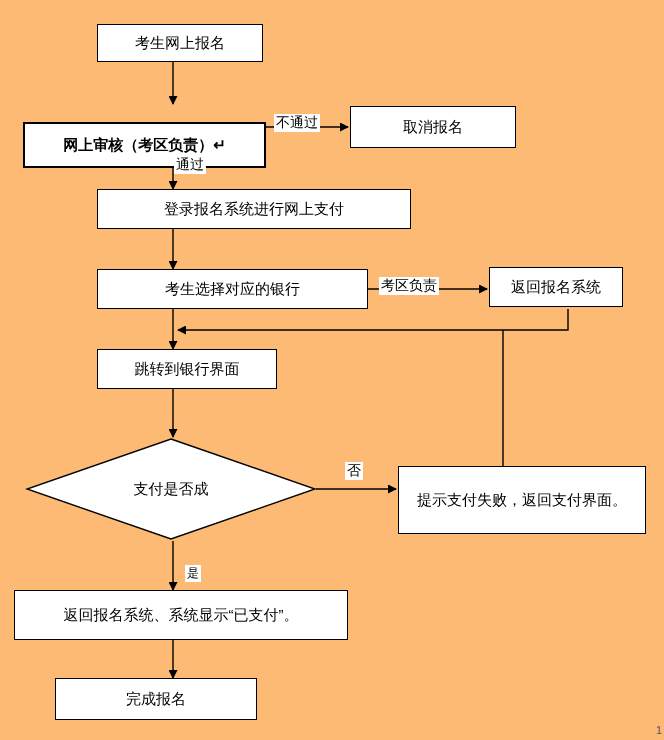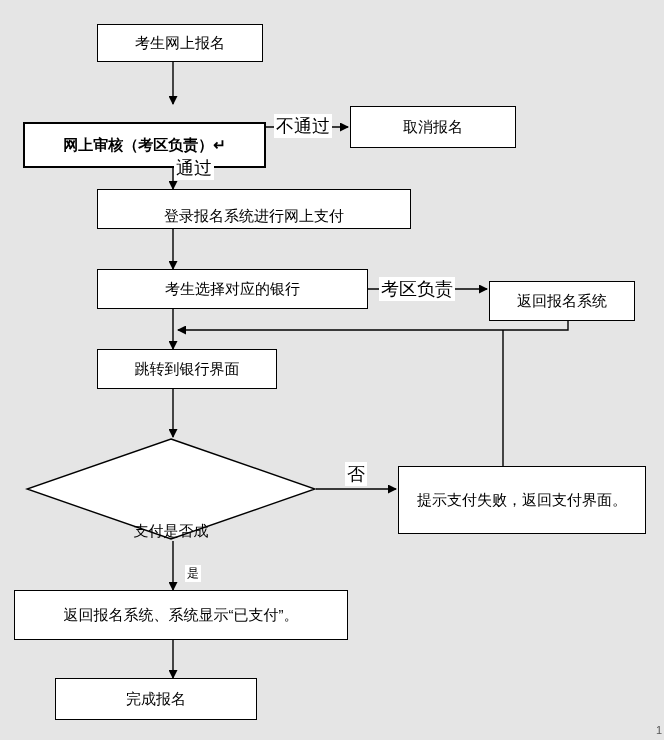--- a/index.html
+++ b/index.html
@@ -7,21 +7,21 @@
     padding: 0;
     background: #ffffff;
   }
   body {
     font-family: "Liberation Sans", sans-serif;
   }
   #canvas {
     position: relative;
     width: 664px;
     height: 740px;
-    background: #e5e5e5;
+    background: #fdba74;
     overflow: hidden;
   }
   .node {
     position: absolute;
     box-sizing: border-box;
     border: 1px solid #000000;
     background: #ffffff;
     display: flex;
     align-items: center;
     justify-content: center;
@@ -41,29 +41,29 @@
   .diamond-wrap svg {
     display: block;
   }
   .diamond-label {
     position: absolute;
     left: 0;
     top: 0;
     width: 100%;
     height: 100%;
     display: flex;
-    align-items: flex-end;
+    align-items: center;
     justify-content: center;
     font-size: 15px;
     color: #000000;
     pointer-events: none;
   }
   .edge-label {
     position: absolute;
-    font-size: 18px;
+    font-size: 14px;
     color: #000000;
     background: #ffffff;
     padding: 0 2px;
     white-space: nowrap;
   }
   .edge-label.small {
     font-size: 12px;
   }
   #edges {
     position: absolute;
@@ -121,29 +121,29 @@
   </div>
 
   <div class="node bold" style="left:23px; top:104px; width:243px; height:46px;margin-top:18px;">
     <span>网上审核（考区负责）↵</span>
   </div>
 
   <div class="node" style="left:350px; top:106px; width:166px; height:42px;">
     <span>取消报名</span>
   </div>
 
-  <div class="node" style="left:97px; top:189px; width:314px; height:40px;align-items:flex-end;">
+  <div class="node" style="left:97px; top:189px; width:314px; height:40px;">
     <span>登录报名系统进行网上支付</span>
   </div>
 
   <div class="node" style="left:97px; top:269px; width:271px; height:40px;">
     <span>考生选择对应的银行</span>
   </div>
 
-  <div class="node" style="left:489px; top:281px; width:146px; height:40px;">
+  <div class="node" style="left:489px; top:267px; width:134px; height:40px;">
     <span>返回报名系统</span>
   </div>
 
   <div class="node" style="left:97px; top:349px; width:180px; height:40px;text-align:right;">
     <span>跳转到银行界面</span>
   </div>
 
   <div class="diamond-wrap" style="left:25px; top:437px; width:292px; height:104px;">
     <svg width="292" height="104">
       <polygon points="146,2 290,52 146,102 2,52" fill="#ffffff" stroke="#000000" stroke-width="1.4"></polygon>

